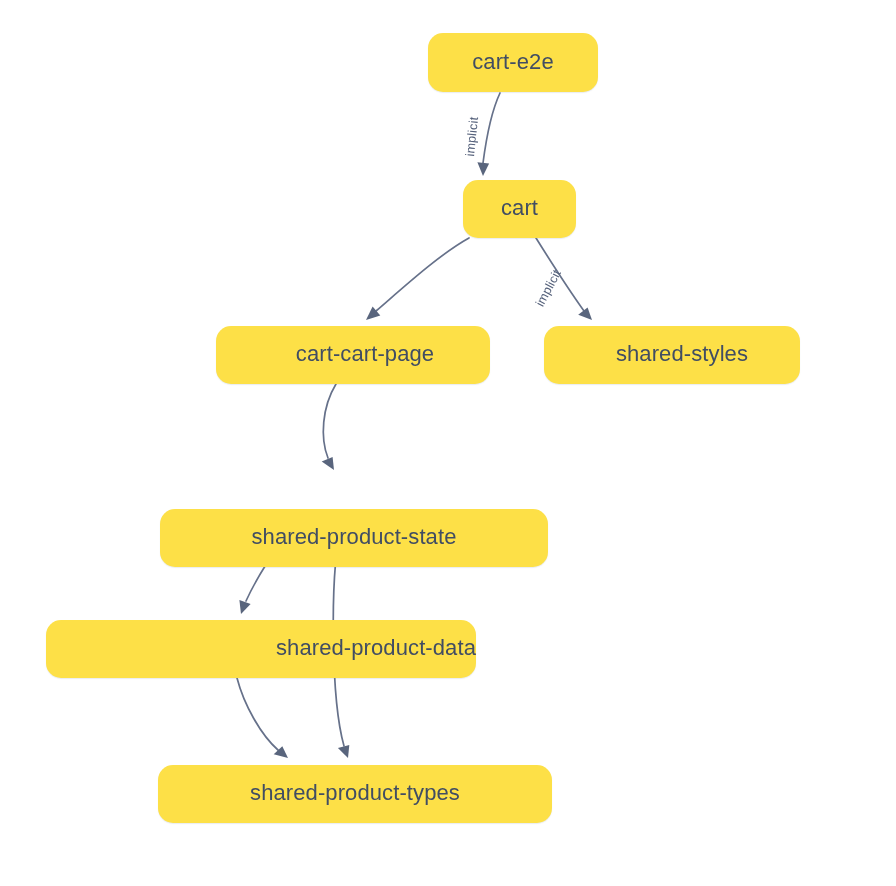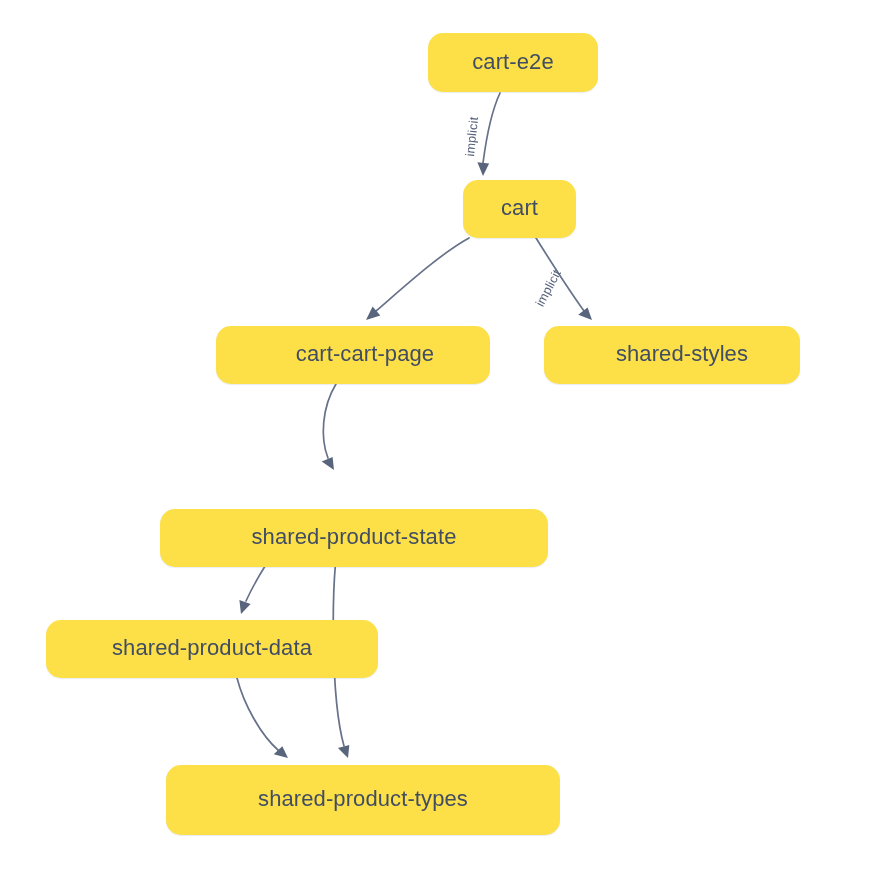--- a/index.html
+++ b/index.html
@@ -111,21 +111,21 @@
       </div>
       <div class="graph-node" style="left: 216px; top: 326px; width: 274px; height: 58px; padding-left: 24px;">
         <span class="node-label">cart-cart-page</span>
       </div>
       <div class="graph-node" style="left: 544px; top: 326px; width: 256px; height: 58px; padding-left: 20px;">
         <span class="node-label">shared-styles</span>
       </div>
       <div class="graph-node" style="left: 160px; top: 473px; width: 388px; height: 58px; margin-top: 36px;">
         <span class="node-label">shared-product-state</span>
       </div>
-      <div class="graph-node" style="left: 46px; top: 620px; width: 332px; height: 58px;">
+      <div class="graph-node" style="left: 46px; top: 620px; width: 430px; height: 58px; justify-content: flex-end;">
         <span class="node-label">shared-product-data</span>
       </div>
-      <div class="graph-node" style="left: 158px; top: 765px; width: 394px; height: 70px; margin-left: 8px;">
+      <div class="graph-node" style="left: 158px; top: 765px; width: 394px; height: 58px;">
         <span class="node-label">shared-product-types</span>
       </div>
     </div>
 
 </div>
 
 </body></html>

